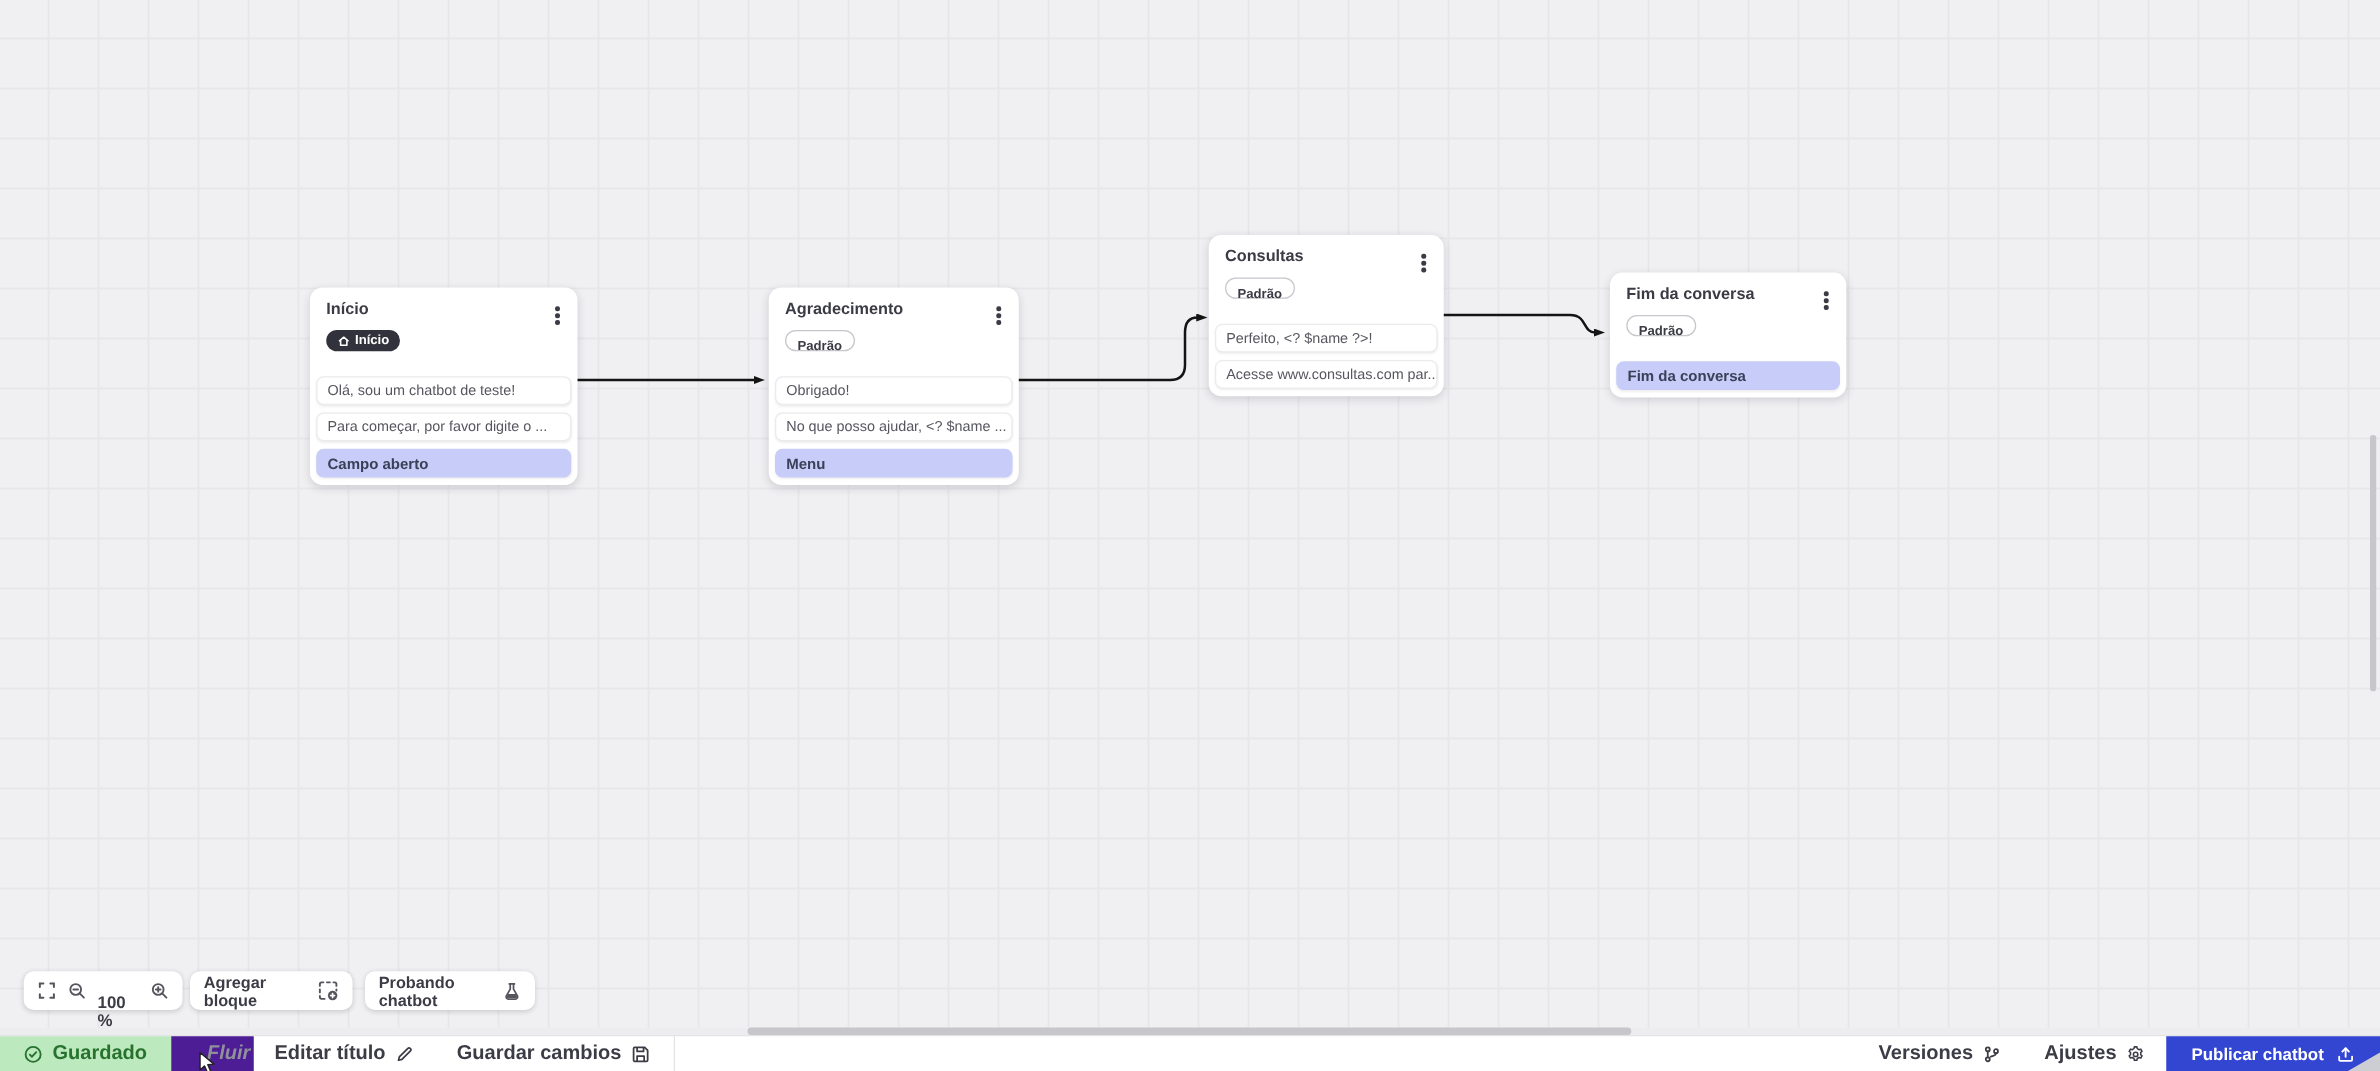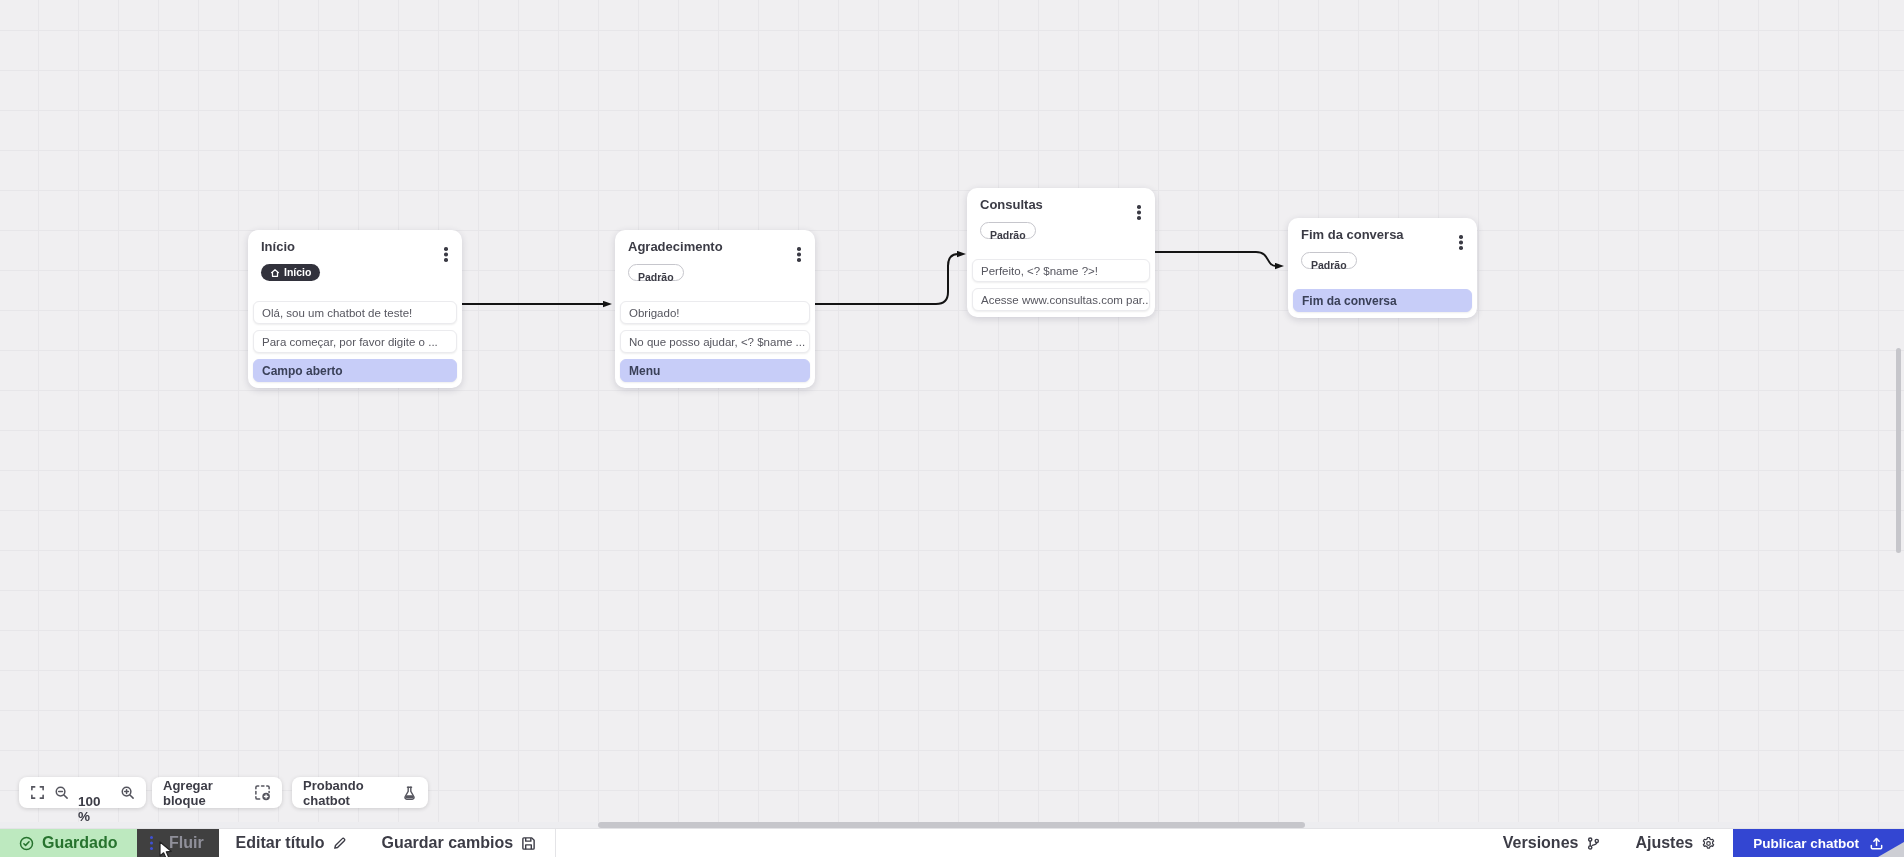--- a/index.html
+++ b/index.html
@@ -11,21 +11,21 @@
   .canvas { position:absolute; inset:0; background-color:#f0eff1;
     background-image:
       linear-gradient(#e7e6e9 1.5px, transparent 1.5px),
       linear-gradient(90deg, #e7e6e9 1.5px, transparent 1.5px);
     background-size:40px 40px; background-position:-2px -10px; }
   svg.edges { position:absolute; left:0; top:0; }
 
   
   .node { position:absolute; background:#fff; border-radius:10px;
     box-shadow:0 2px 7px rgba(40,40,70,.16); padding:9px 5px 6px; }
-  .node-head { display:flex; justify-content:space-between; align-items:flex-start;
+  .node-head { display:flex; justify-content:space-between; align-items:flex-end;
     padding:0 3px 0 8px; height:16px; }
   .node-title { font-size:13px; font-weight:700; color:#3b3b45; line-height:16px; white-space:nowrap; }
   .kebab-btn { background:none; border:none; cursor:pointer; width:16px; height:18px; padding-top:2px; }
   .kebab-dots { display:block; margin:0 auto; width:3.5px; height:3.5px; border-radius:50%;
     background:#3b3b45; box-shadow:0 5.5px 0 #3b3b45, 0 11px 0 #3b3b45; }
   .badge-row { margin:9px 8px 0; height:17px; display:flex; }
   .badge { display:inline-flex; align-items:center; gap:4px; border-radius:999px;
     font-size:10.5px; font-weight:700; padding:0 9px; height:17px; line-height:17px; white-space:nowrap; }
   .badge.dark { background:#32323c; color:#fff; }
   .badge.outline { background:#fff; border:1px solid #c6c6cc; color:#3b3b45;flex-direction:column; }
@@ -55,21 +55,21 @@
     border-radius:3px; background:#c6c6cb; }
 
   
   .statusbar { position:absolute; left:0; bottom:0; width:1904px; height:29px;
     background:#fff; border-top:1px solid #e3e3e6; display:flex; align-items:stretch;
     font-size:13px; color:#3c3c46; z-index:5; }
   .sb-item { display:flex; align-items:center; gap:8px; padding:0 17px;
     font-weight:700; white-space:nowrap; background:none; border:none;
     font-size:16px; color:#3c3c46; cursor:pointer; font-family:inherit; }
   .sb-saved { background:#bde9bf; color:#27732e; padding:0 19px; cursor:default; }
-  .sb-flow-tab { background:#404040; width:82px; padding:0 13px; gap:16px; }
+  .sb-flow-tab { background:#4c1d95; width:66px; padding:0 13px; gap:16px;font-style:italic; }
   .sb-flow-tab .tab-label { color:#90909a; }
   .flow-dots { display:block; width:3.5px; height:3.5px; border-radius:50%;
     background:#3f51d6; box-shadow:0 5.5px 0 #3f51d6, 0 11px 0 #3f51d6; margin-top:-11px; }
   .sb-divider { width:1px; background:#e4e4e7; margin:0 2px; }
   .sb-spacer { flex:1; }
   .sb-publish { background:#3346d2; color:#fff; padding:0 20px; gap:10px;
     font-size:13.5px; position:relative; overflow:hidden; }
   .corner-fold { position:absolute; right:0; bottom:0; width:0; height:0;
     border-left:26px solid transparent; border-bottom:15px solid #cdced4; }
   .sb-item .icon { display:flex; color:#3c3c46; }

